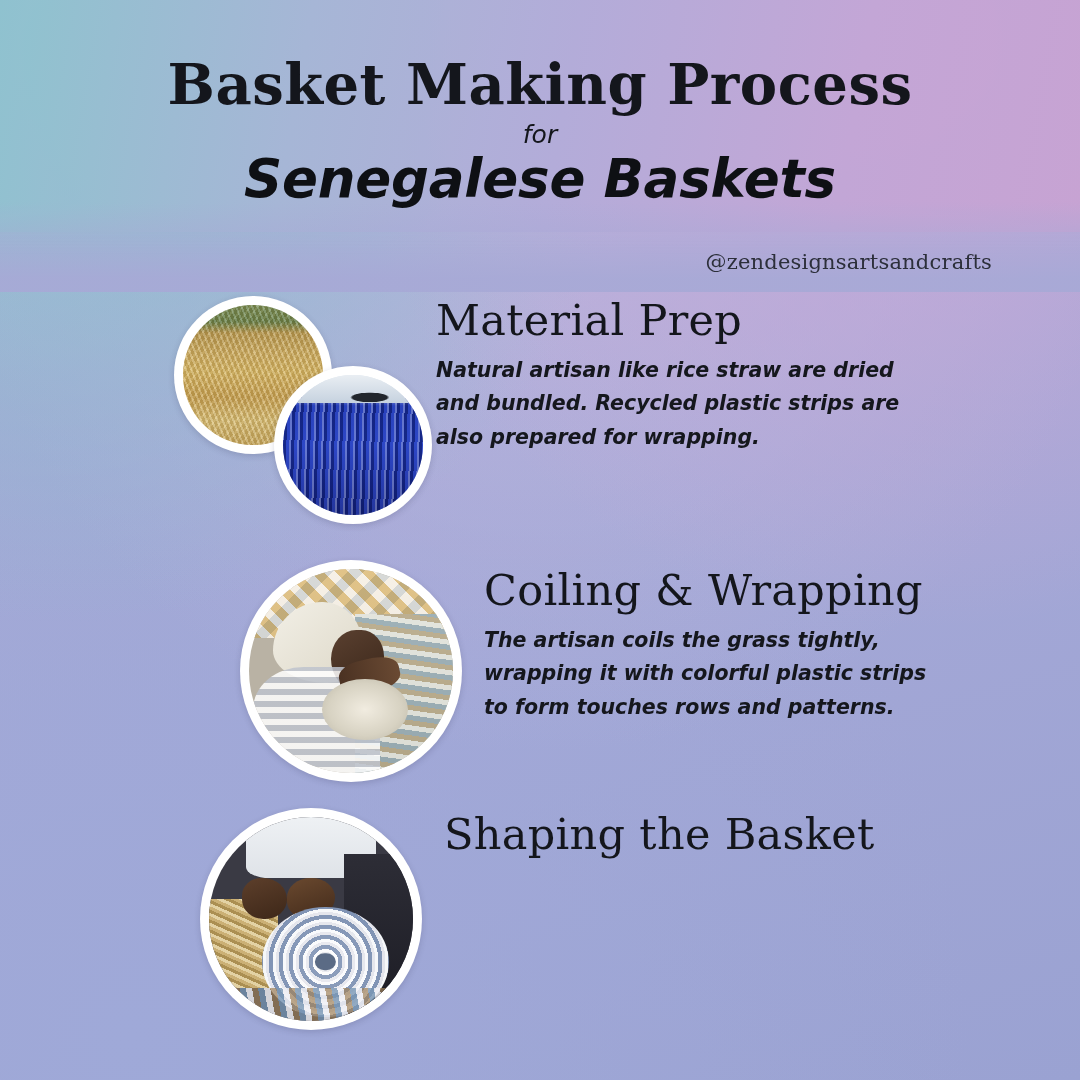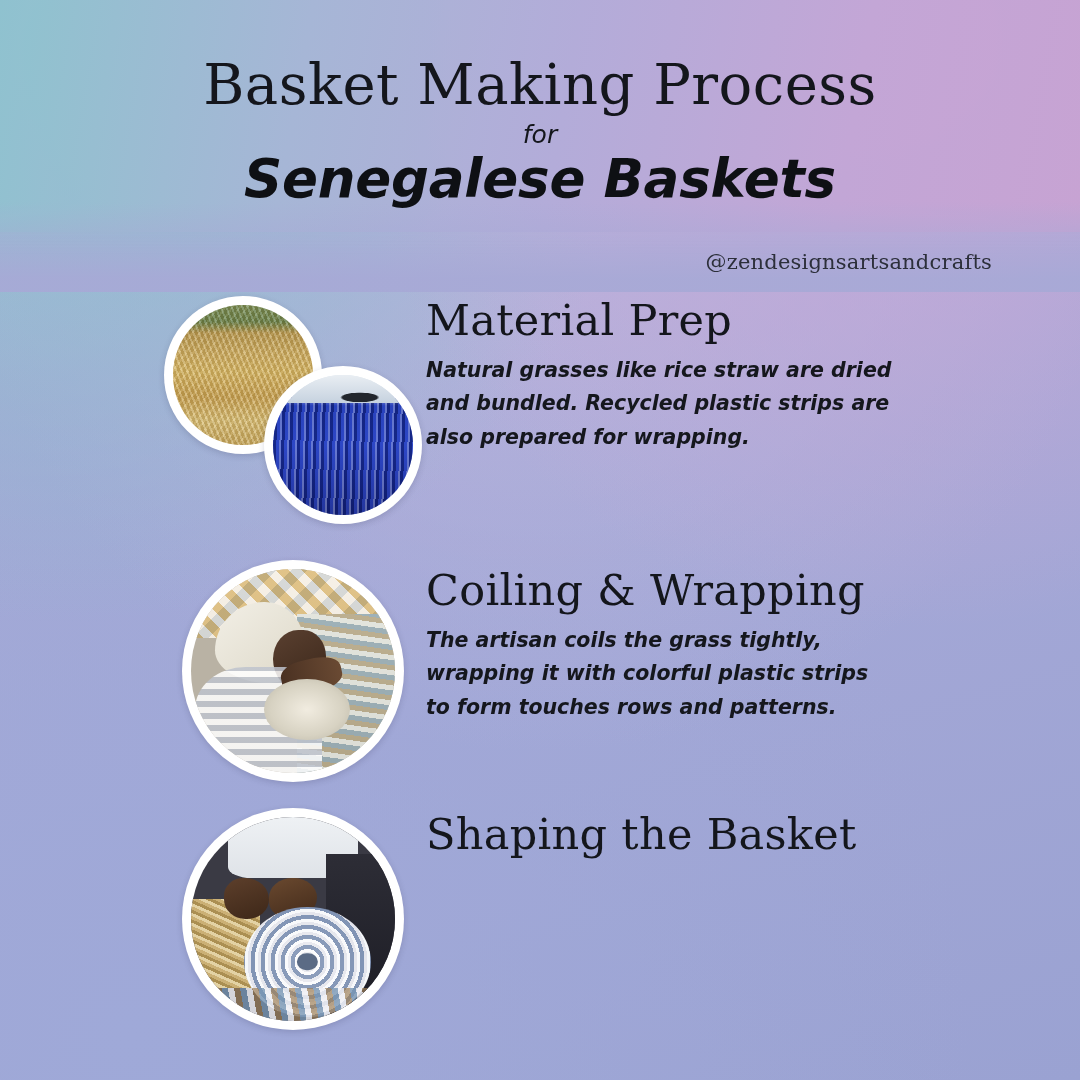--- a/index.html
+++ b/index.html
@@ -50,21 +50,21 @@
   
   .header {
     position: absolute;
     left: 0; right: 0; top: 54px;
     text-align: center;
     z-index: 3;
   }
   .title-main {
     font-family: "DejaVu Serif", serif;
     font-size: 56px;
-    font-weight: 400;
+    font-weight: 700;
     color: #14161c;
     letter-spacing: .5px;
     line-height: 1.1;
   }
   .title-for {
     font-family: "DejaVu Sans", sans-serif;
     font-style: italic;
     font-weight: normal;
     font-size: 25px;
     color: #14161c;
@@ -88,31 +88,31 @@
     font-size: 21px;
     color: #2c2f3a;
     letter-spacing: .2px;
     z-index: 3;
     margin-left: 16px;
   }
 
   
   .steps {
     position: absolute;
-    left: 6px; right: 0; top: 288px;
+    left: 16px; right: 0; top: 288px;
     z-index: 2;
   }
   .step {
     position: relative;
     display: flex;
     align-items: flex-start;
   }
   .step-1 { height: 270px; }
-  .step-2 { height: 250px; }
-  .step-3 { height: 230px; }
+  .step-2 { height: 250px; margin-left: 48px; }
+  .step-3 { height: 230px; margin-left: 8px; }
 
   .media {
     position: relative;
     width: 420px;
     flex: 0 0 420px;
     height: 100%;
   }
 
   .circle {
     position: absolute;
@@ -323,21 +323,21 @@
         </div>
       </div>
       <div class="circle c1b">
         <div class="circle-inner">
           <div class="img-blue"></div>
         </div>
       </div>
     </div>
     <div class="text">
       <div class="step-title">Material Prep</div>
-      <div class="step-body">Natural grasses like rice straw are dried and bundled. Recycled plastic strips are also prepared for wrapping.</div>
+      <div class="step-body">Natural artisan like rice straw are dried and bundled. Recycled plastic strips are also prepared for wrapping.</div>
     </div>
   </div>
 
   <div class="step step-2">
     <div class="media">
       <div class="circle c2">
         <div class="circle-inner">
           <div class="img-artisan">
             <div class="mat-top"></div>
             <div class="mat-right"></div>

